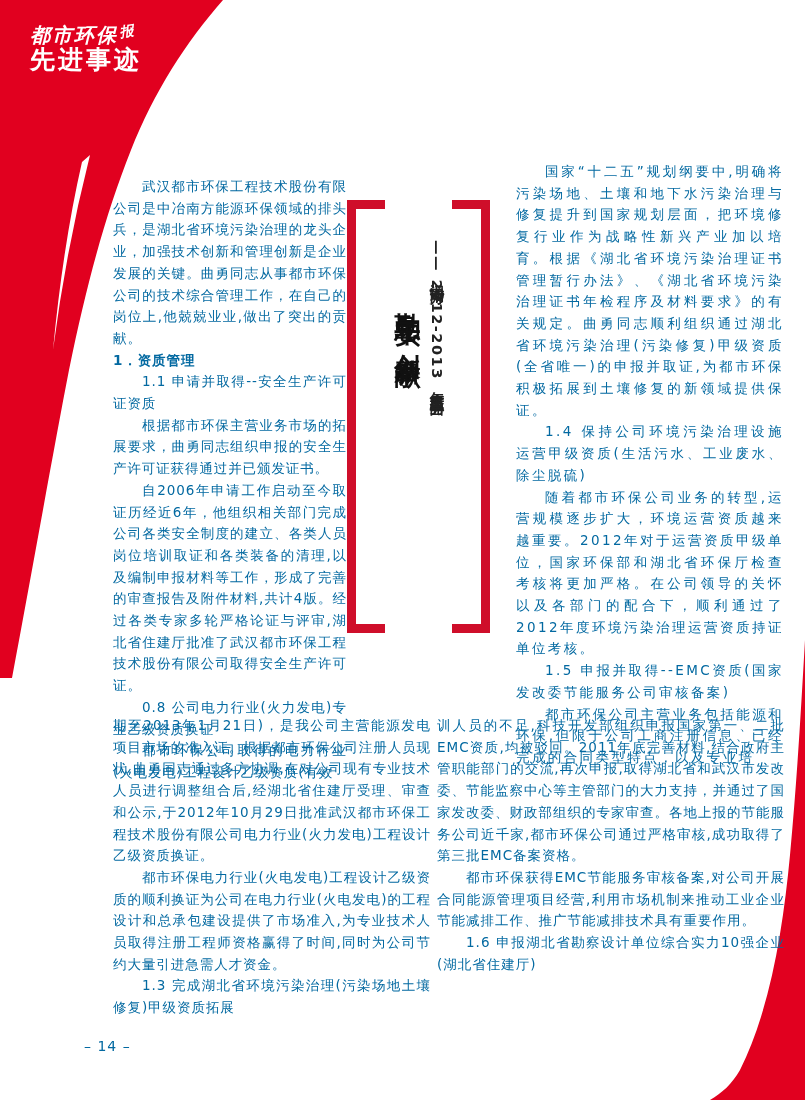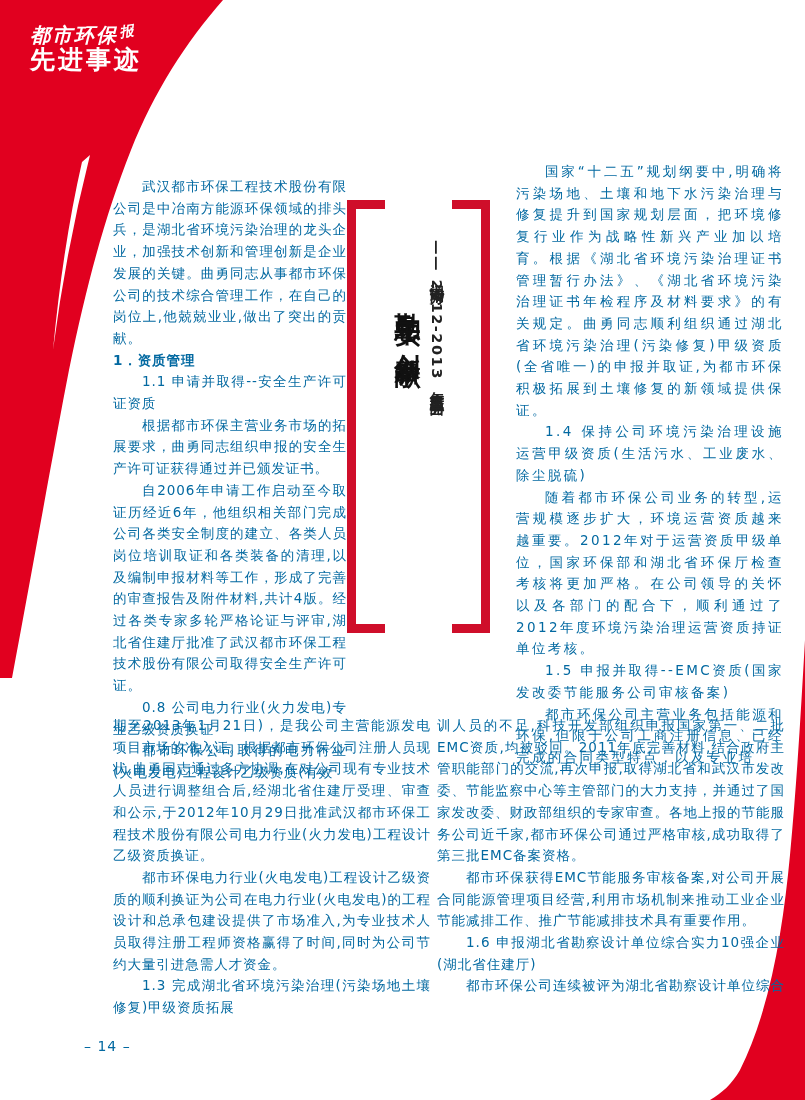--- a/index.html
+++ b/index.html
@@ -93,18 +93,17 @@
   <div class="col col-left-bot">
       <p class="">期至2013年1月21日)，是我公司主营能源发电项目市场的准入证。根据都市环保公司注册人员现状,曲勇同志通过多方协调,在对公司现有专业技术人员进行调整组合后,经湖北省住建厅受理、审查和公示,于2012年10月29日批准武汉都市环保工程技术股份有限公司电力行业(火力发电)工程设计乙级资质换证。</p>
       <p class="indent">都市环保电力行业(火电发电)工程设计乙级资质的顺利换证为公司在电力行业(火电发电)的工程设计和总承包建设提供了市场准入,为专业技术人员取得注册工程师资格赢得了时间,同时为公司节约大量引进急需人才资金。</p>
       <p class="indent">1.3 完成湖北省环境污染治理(污染场地土壤修复)甲级资质拓展</p>
     </div>
 
   <div class="col col-right-bot">
       <p class="">训人员的不足,科技开发部组织申报国家第一、二批EMC资质,均被驳回。2011年底完善材料,结合政府主管职能部门的交流,再次申报,取得湖北省和武汉市发改委、节能监察中心等主管部门的大力支持，并通过了国家发改委、财政部组织的专家审查。各地上报的节能服务公司近千家,都市环保公司通过严格审核,成功取得了第三批EMC备案资格。</p>
       <p class="indent">都市环保获得EMC节能服务审核备案,对公司开展合同能源管理项目经营,利用市场机制来推动工业企业节能减排工作、推广节能减排技术具有重要作用。</p>
       <p class="indent">1.6 申报湖北省勘察设计单位综合实力10强企业(湖北省住建厅)</p>
-      <p class="indent">都市环保公司连续被评为湖北省勘察设计单位综合</p>
     </div>
 
   <div class="page-number">– 14 –</div>
 
 </div>
 
 </body></html>

